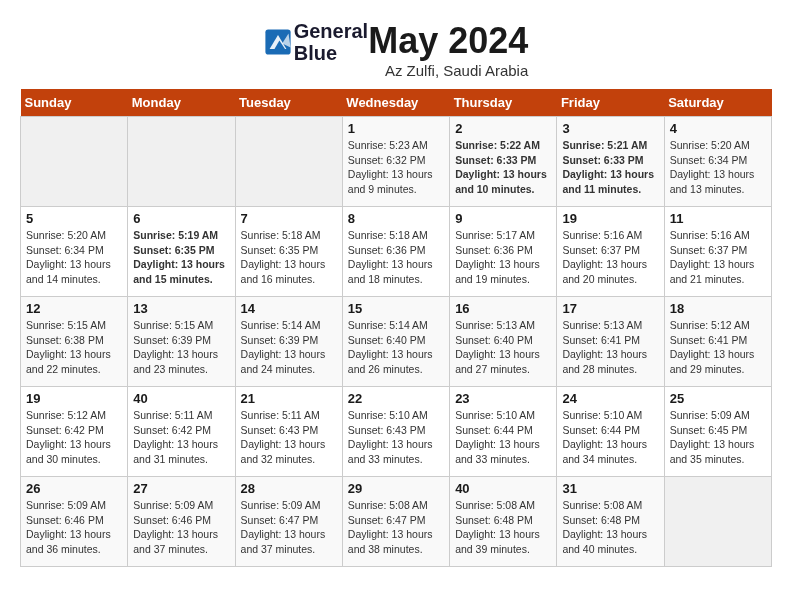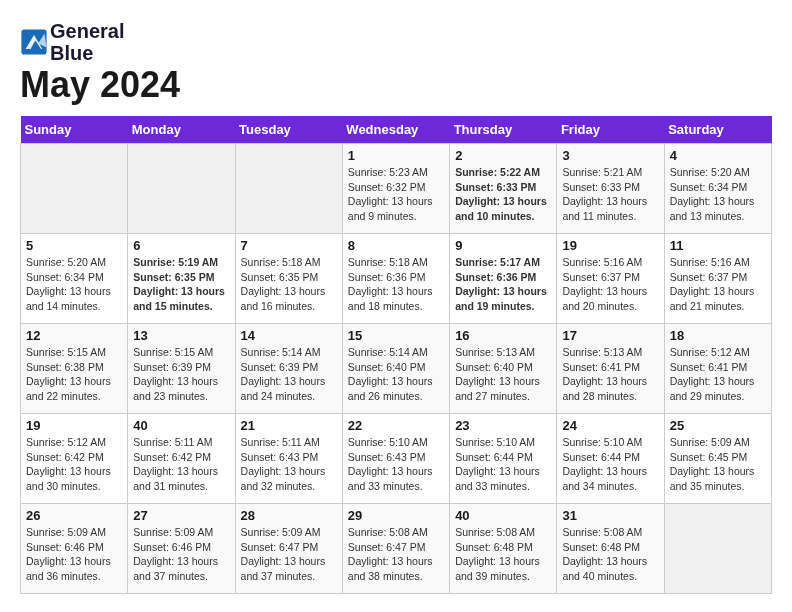--- a/index.html
+++ b/index.html
@@ -5,24 +5,23 @@
     * { box-sizing: border-box; margin: 0; padding: 0; }
     body {
       font-family: Arial, sans-serif;
       background: #fff;
       width: 792px;
       min-height: 612px;
       padding: 20px;
     }
     .header {
       display: flex;
-      justify-content: space-between;
+      justify-content: center;
       align-items: flex-start;
       margin-bottom: 10px;
-      flex-direction: column;
     }
     .logo {
       display: flex;
       align-items: center;
     }
     .logo-text {
       font-size: 20px;
       font-weight: bold;
       color: #1a1a2e;
       line-height: 1.1;
@@ -43,21 +42,21 @@
     .subtitle {
       font-size: 15px;
       color: #333;
     }
     table {
       width: 100%;
       border-collapse: collapse;
       font-size: 11px;
     }
     thead tr th {
-      background-color: #6d28d9;
+      background-color: #c2410c;
       color: #fff;
       padding: 6px 4px;
       text-align: left;
       font-size: 13px;
       font-weight: bold;
     }
     tbody tr td {
       border: 1px solid #ccc;
       vertical-align: top;
       padding: 4px 5px;
@@ -95,20 +94,21 @@
       <polygon points="15,30 22,18 30,30" fill="#1a6bb5"></polygon>
       <polygon points="26,22 35,8 38,28" fill="white" opacity="0.7"></polygon>
     </svg>
     <div class="logo-text">
       <div>General</div>
       <div>Blue</div>
     </div>
   </div>
   <div class="title-block">
     <div class="month-title">May 2024</div>
+    <div class="subtitle">Az Zulfi, Saudi Arabia</div>
   </div>
 </div>
 
 <table>
   <thead>
     <tr>
     <th>Sunday</th>
         <th>Monday</th>
         <th>Tuesday</th>
         <th>Wednesday</th>
@@ -131,21 +131,21 @@
         </td>
         <td>
           <span class="day-num">2</span>
           <div class="day-info" style="white-space: pre-line; font-weight: bold;">Sunrise: 5:22 AM
 Sunset: 6:33 PM
 Daylight: 13 hours
 and 10 minutes.</div>
         </td>
         <td>
           <span class="day-num">3</span>
-          <div class="day-info" style="white-space: pre-line;">Sunrise: 5:21 AM
+          <div class="day-info" style="white-space: pre-line; font-weight: bold;">Sunrise: 5:21 AM
 Sunset: 6:33 PM
 Daylight: 13 hours
 and 11 minutes.</div>
         </td>
         <td>
           <span class="day-num">4</span>
           <div class="day-info" style="white-space: pre-line;">Sunrise: 5:20 AM
 Sunset: 6:34 PM
 Daylight: 13 hours
 and 13 minutes.</div>
@@ -175,21 +175,21 @@
         </td>
         <td>
           <span class="day-num">8</span>
           <div class="day-info" style="white-space: pre-line;">Sunrise: 5:18 AM
 Sunset: 6:36 PM
 Daylight: 13 hours
 and 18 minutes.</div>
         </td>
         <td>
           <span class="day-num">9</span>
-          <div class="day-info" style="white-space: pre-line; font-weight: bold;">Sunrise: 5:17 AM
+          <div class="day-info" style="white-space: pre-line;">Sunrise: 5:17 AM
 Sunset: 6:36 PM
 Daylight: 13 hours
 and 19 minutes.</div>
         </td>
         <td>
           <span class="day-num">19</span>
           <div class="day-info" style="white-space: pre-line;">Sunrise: 5:16 AM
 Sunset: 6:37 PM
 Daylight: 13 hours
 and 20 minutes.</div>

